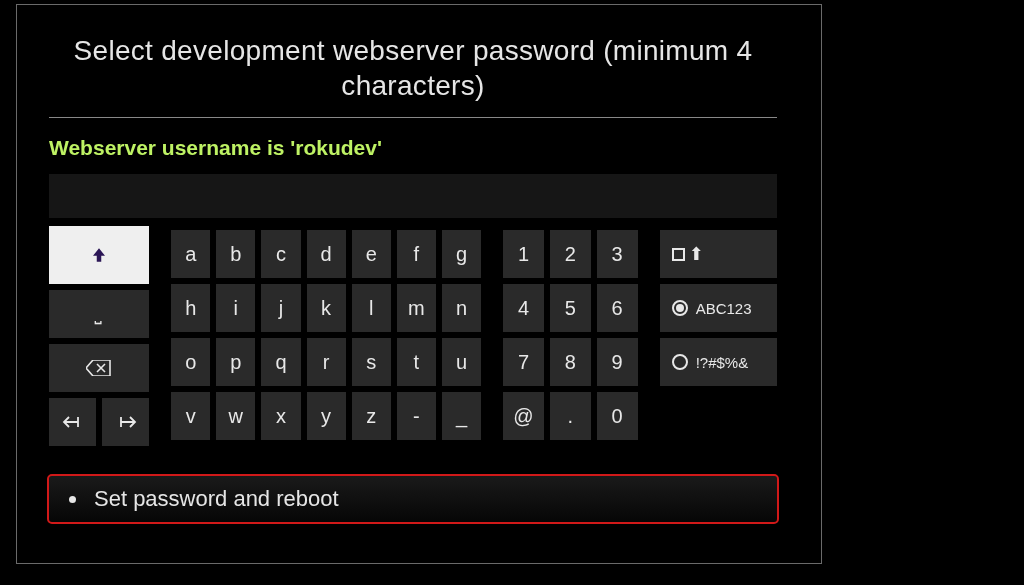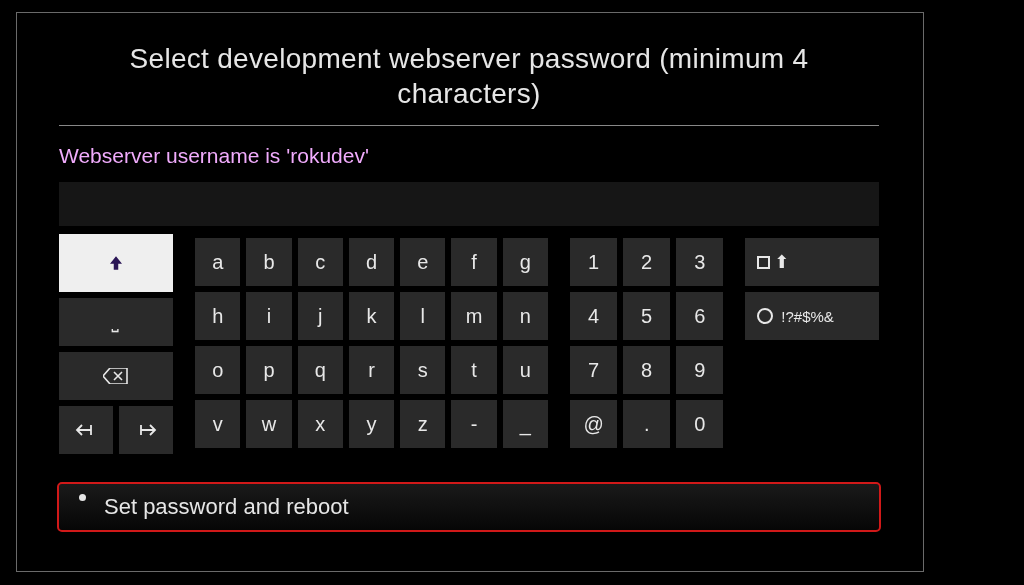--- a/index.html
+++ b/index.html
@@ -5,42 +5,43 @@
   * { box-sizing: border-box; margin: 0; padding: 0; }
   html, body { width: 1024px; height: 585px; overflow: hidden; }
   body {
     background: #000;
     font-family: Arial, Helvetica, sans-serif;
     color: #d8d8d8;
     position: relative;
   }
   .frame {
     position: absolute;
-    top: 12px; left: 16px;
-    width: 908px; height: 560px;
+    top: 4px; left: 16px;
+    width: 806px; height: 560px;
     border: 1px solid #6a6a6a;
-    padding: 22px 44px 0 42px;
+    padding: 22px 44px 0 32px;
   }
   .title {
     text-align: center;
     font-size: 28px;
     font-weight: 400;
     color: #e6e6e6;
     line-height: 1.25;
     padding: 6px 0 10px 0;
     letter-spacing: 0.3px;
   }
   .divider {
     border-top: 1px solid #888;
     margin: 4px 0 18px 0;
   }
   .sublabel {
     font-size: 21px;
-    color: #f0abfc;
+    color: #bef264;
     margin-bottom: 14px;
+    font-weight: bold;
   }
   .textbox {
     height: 44px;
     background: #161616;
     border: none;
   }
   
   .kbd {
     margin-top: 12px;
     display: flex;
@@ -100,20 +101,21 @@
   }
   .radio.on::after { content:""; width:8px; height:8px; background:#e8e8e8; border-radius:50%; }
   .sqarrow { display:inline-flex; align-items:center; gap:4px; font-size:18px;}
   .sq { width:13px; height:13px; border:2px solid #e8e8e8; display:inline-block; }
   
   .options {
     margin-top: 30px;
   }
   .opt {
     display: flex;
+    align-items: center;
     gap: 18px;
     font-size: 22px;
     color: #e6e6e6;
     padding: 10px 20px;
     cursor: pointer;
     border-radius: 3px;
     background: linear-gradient(#1a1a1a,#060606);
     margin-bottom: 4px;
   }
   .opt .bullet {
@@ -207,20 +209,24 @@
       <div class="key">@</div>
       <div class="key">.</div>
       <div class="key">0</div>
     </div>
 
     <div class="grid block-r">
       <div class="key">
         <span class="sqarrow"><span class="sq"></span>⬆</span>
       </div>
       <div class="key">
+        <span class="radio on"></span>
+        <span>ABC123</span>
+      </div>
+      <div class="key">
         <span class="radio"></span>
         <span>!?#$%&amp;</span>
       </div>
     </div>
 
   </div>
 
   <div class="options">
     <div class="opt focused">
       <span class="bullet"></span>

